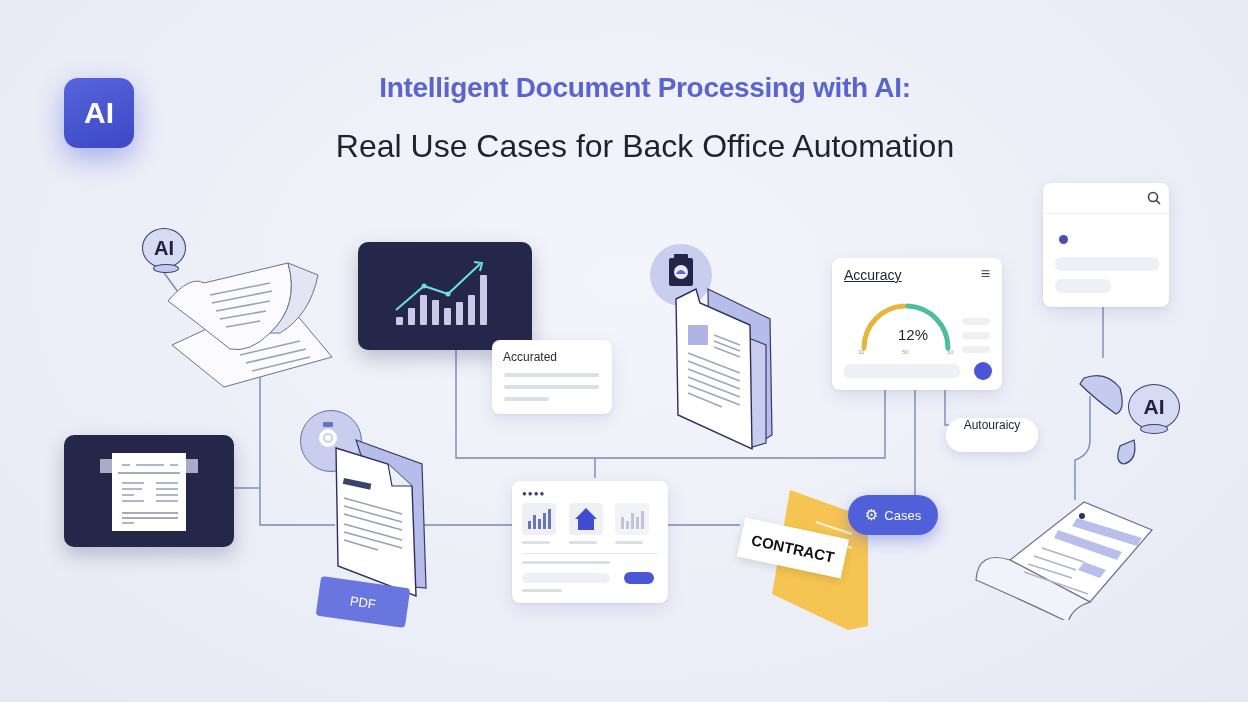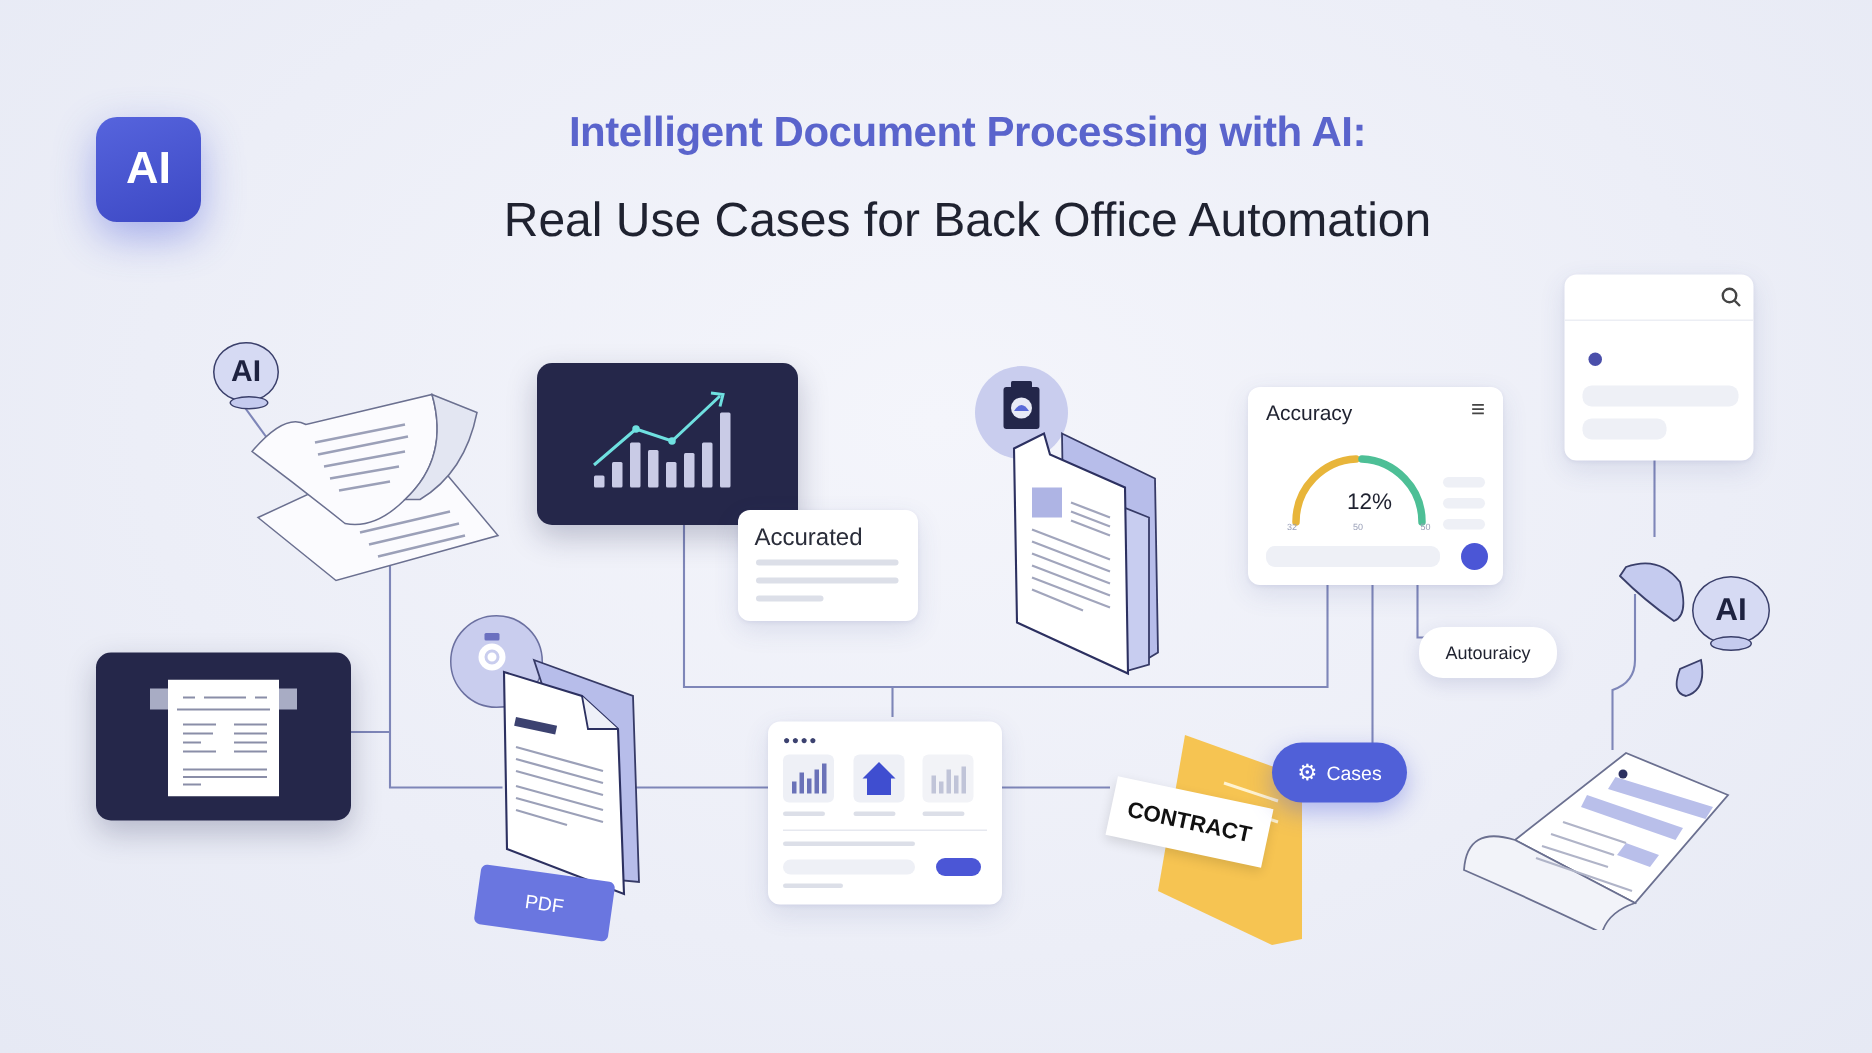--- a/index.html
+++ b/index.html
@@ -31,35 +31,35 @@
   .card {
     background: #fff; border-radius: 8px;
     box-shadow: 0 6px 18px rgba(60,70,140,0.12), 0 1px 3px rgba(60,70,140,0.08);
   }
   .dark-card {
     background: #25274a; border-radius: 10px;
     box-shadow: 0 8px 20px rgba(30,35,80,0.25);
   }
 
   
-  .acc-title { left: 12px; top: 9px; font-size: 14px; color: #1f2230; }
+  .acc-title { left: 12px; top: 9px; font-size: 14px; color: #1f2230; text-decoration: underline; }
   .acc-menu { right: 12px; top: 9px; font-size: 16px; color: #444; line-height: 14px; }
   .acc-value { left: 56px; top: 68px; width: 50px; text-align: center; font-size: 15px; color: #1f2230; }
   .tick { font-size: 6px; color: #9aa0b8; }
   .pill { background: #eef0f6; border-radius: 6px; }
   .dot-btn { width: 18px; height: 18px; border-radius: 50%; background: #4b56d6; }
 
-  .accurated-label { left: 11px; top: 10px; font-size: 16px; color: #2a2d3a; }
+  .accurated-label { left: 11px; top: 10px; font-size: 12px; color: #2a2d3a; }
   .line-bar { background: #dcdfe8; border-radius: 3px; height: 4px; }
 
   .tag {
     background: #fff; border-radius: 16px;
     box-shadow: 0 4px 12px rgba(60,70,140,0.15);
     font-size: 12px; color: #1f2230;
-    display: flex; align-items: center; justify-content: center;
+    display: flex; justify-content: center;
   }
   .forms-tag {
     background: #5060d8; color: #fff; border-radius: 20px;
     box-shadow: 0 6px 16px rgba(80,95,220,0.4);
     font-size: 13px; display: flex; align-items: center; justify-content: center; gap: 6px;
   }
   .pdf-tag {
     background: #6a76e0; color: #fff; border-radius: 4px;
     font-size: 13px; display: flex; align-items: center; justify-content: center;
     transform: rotate(8deg);

